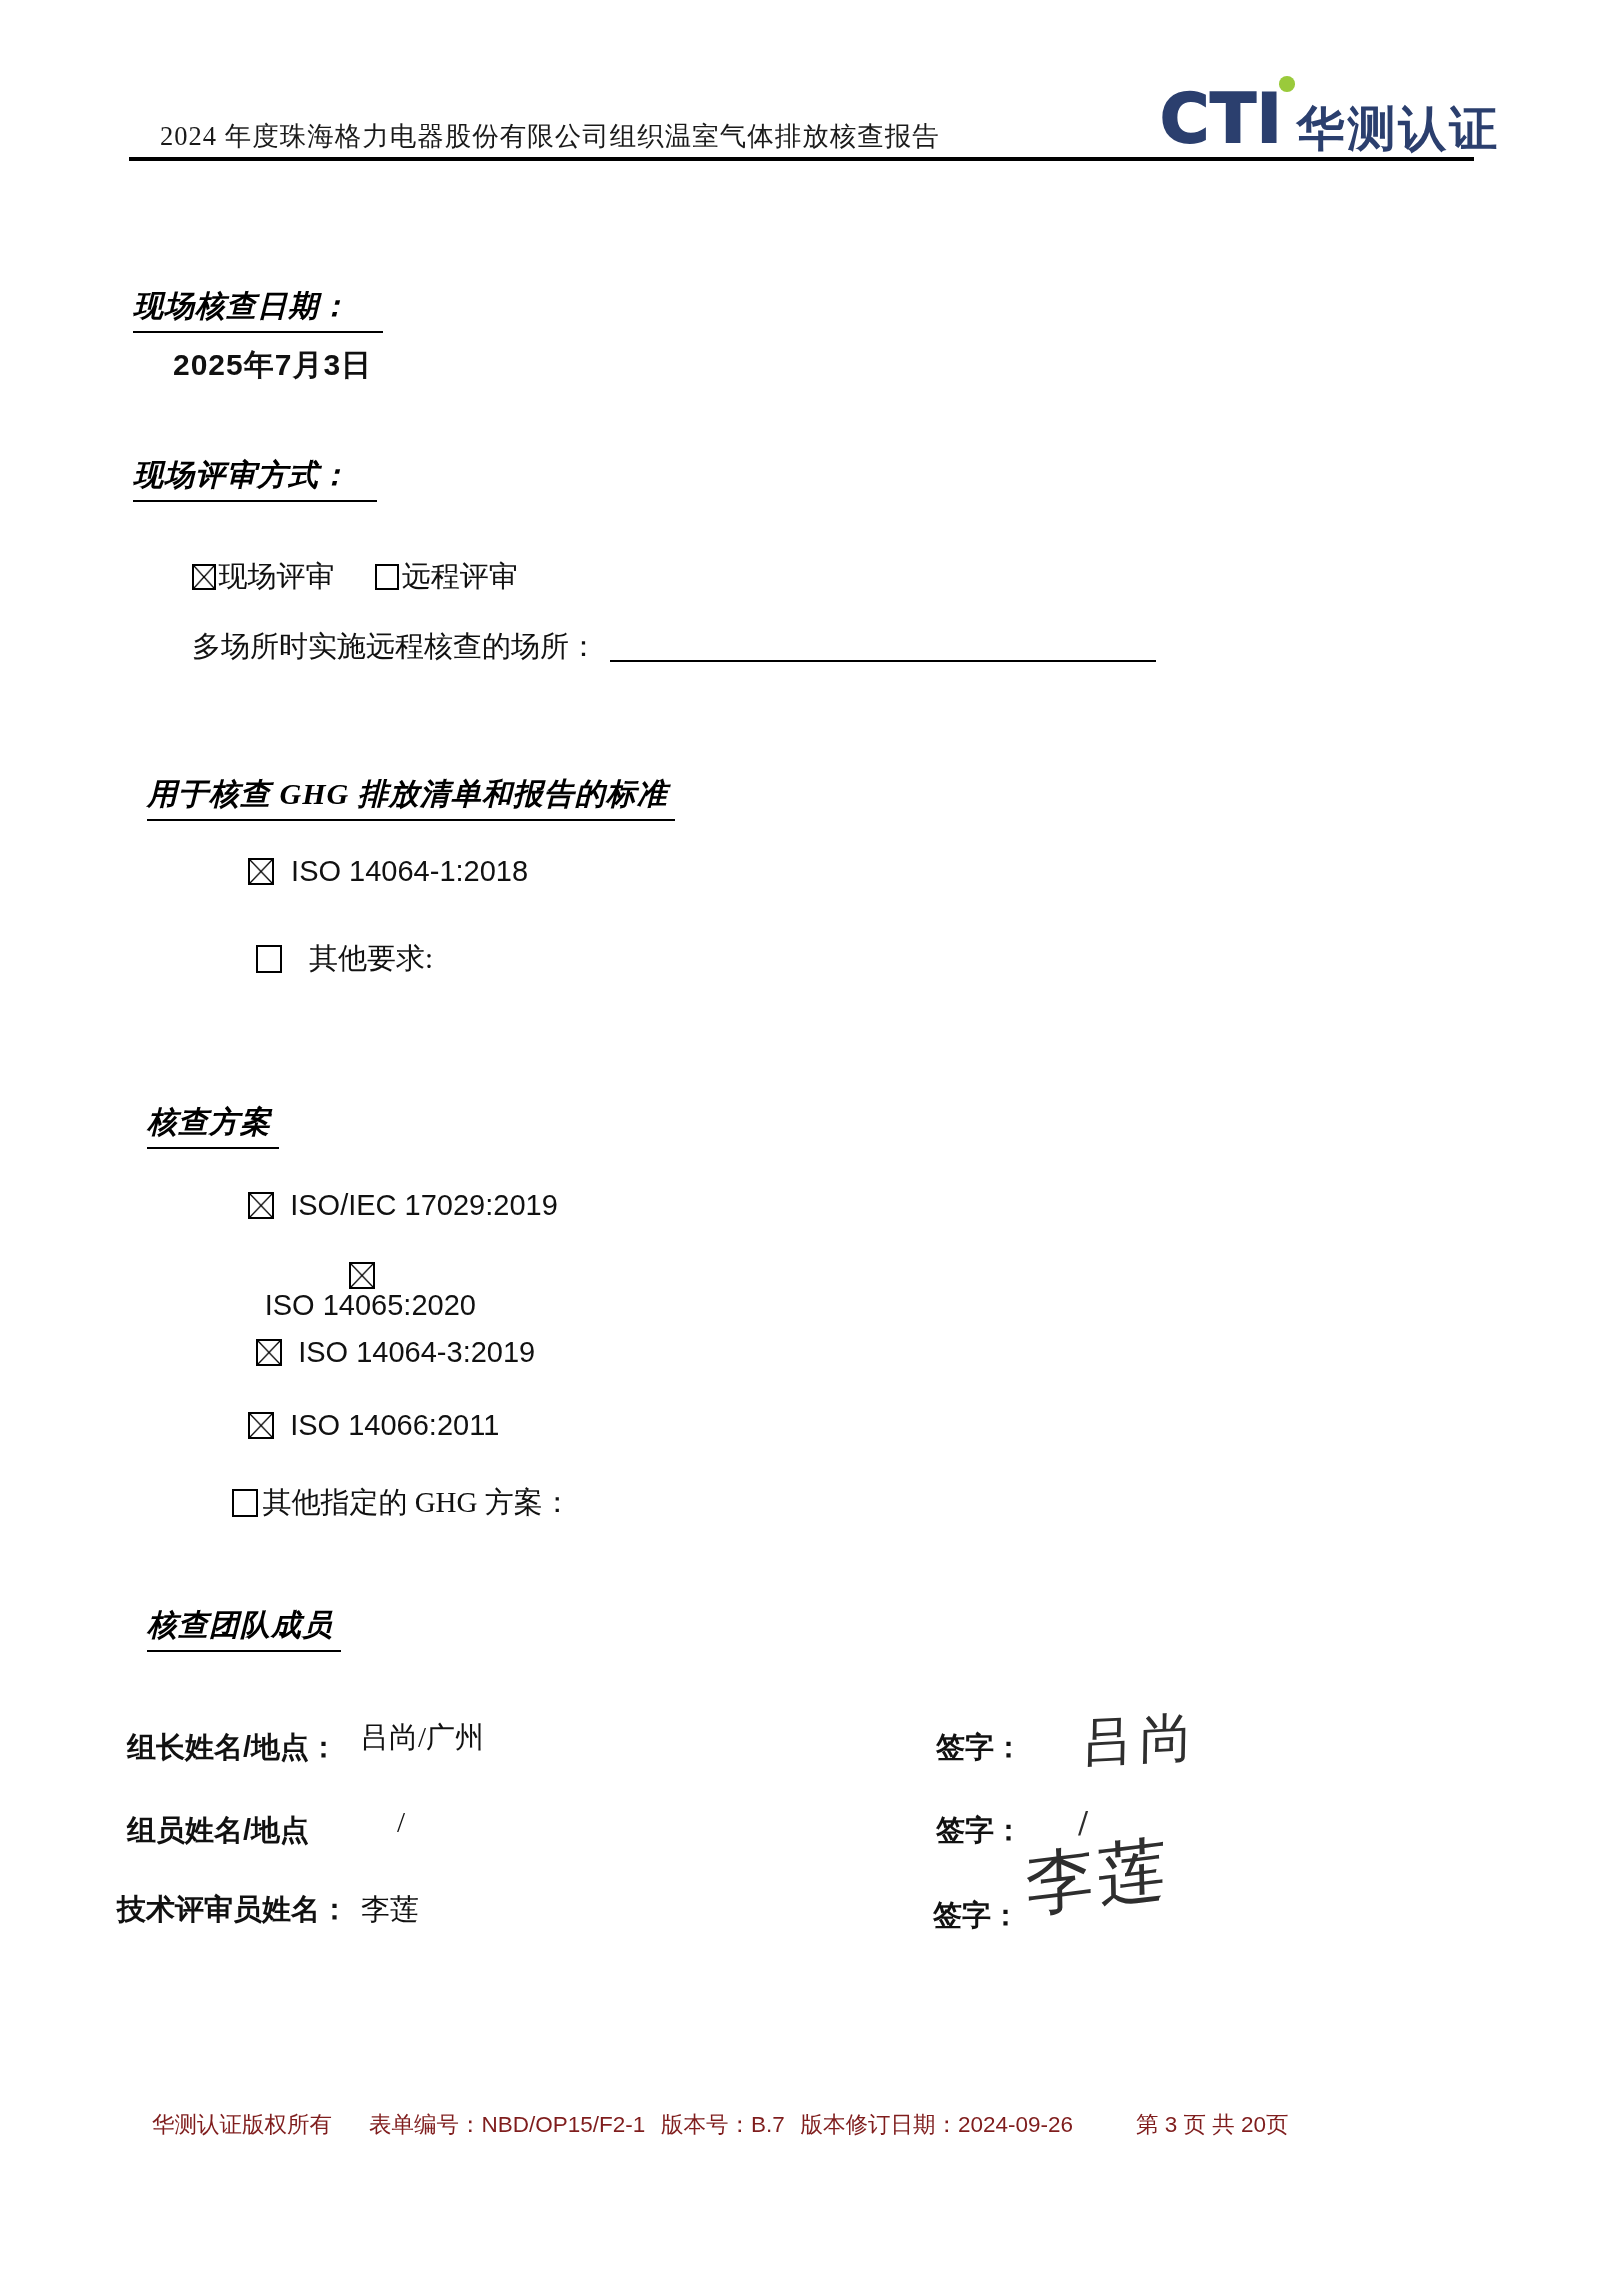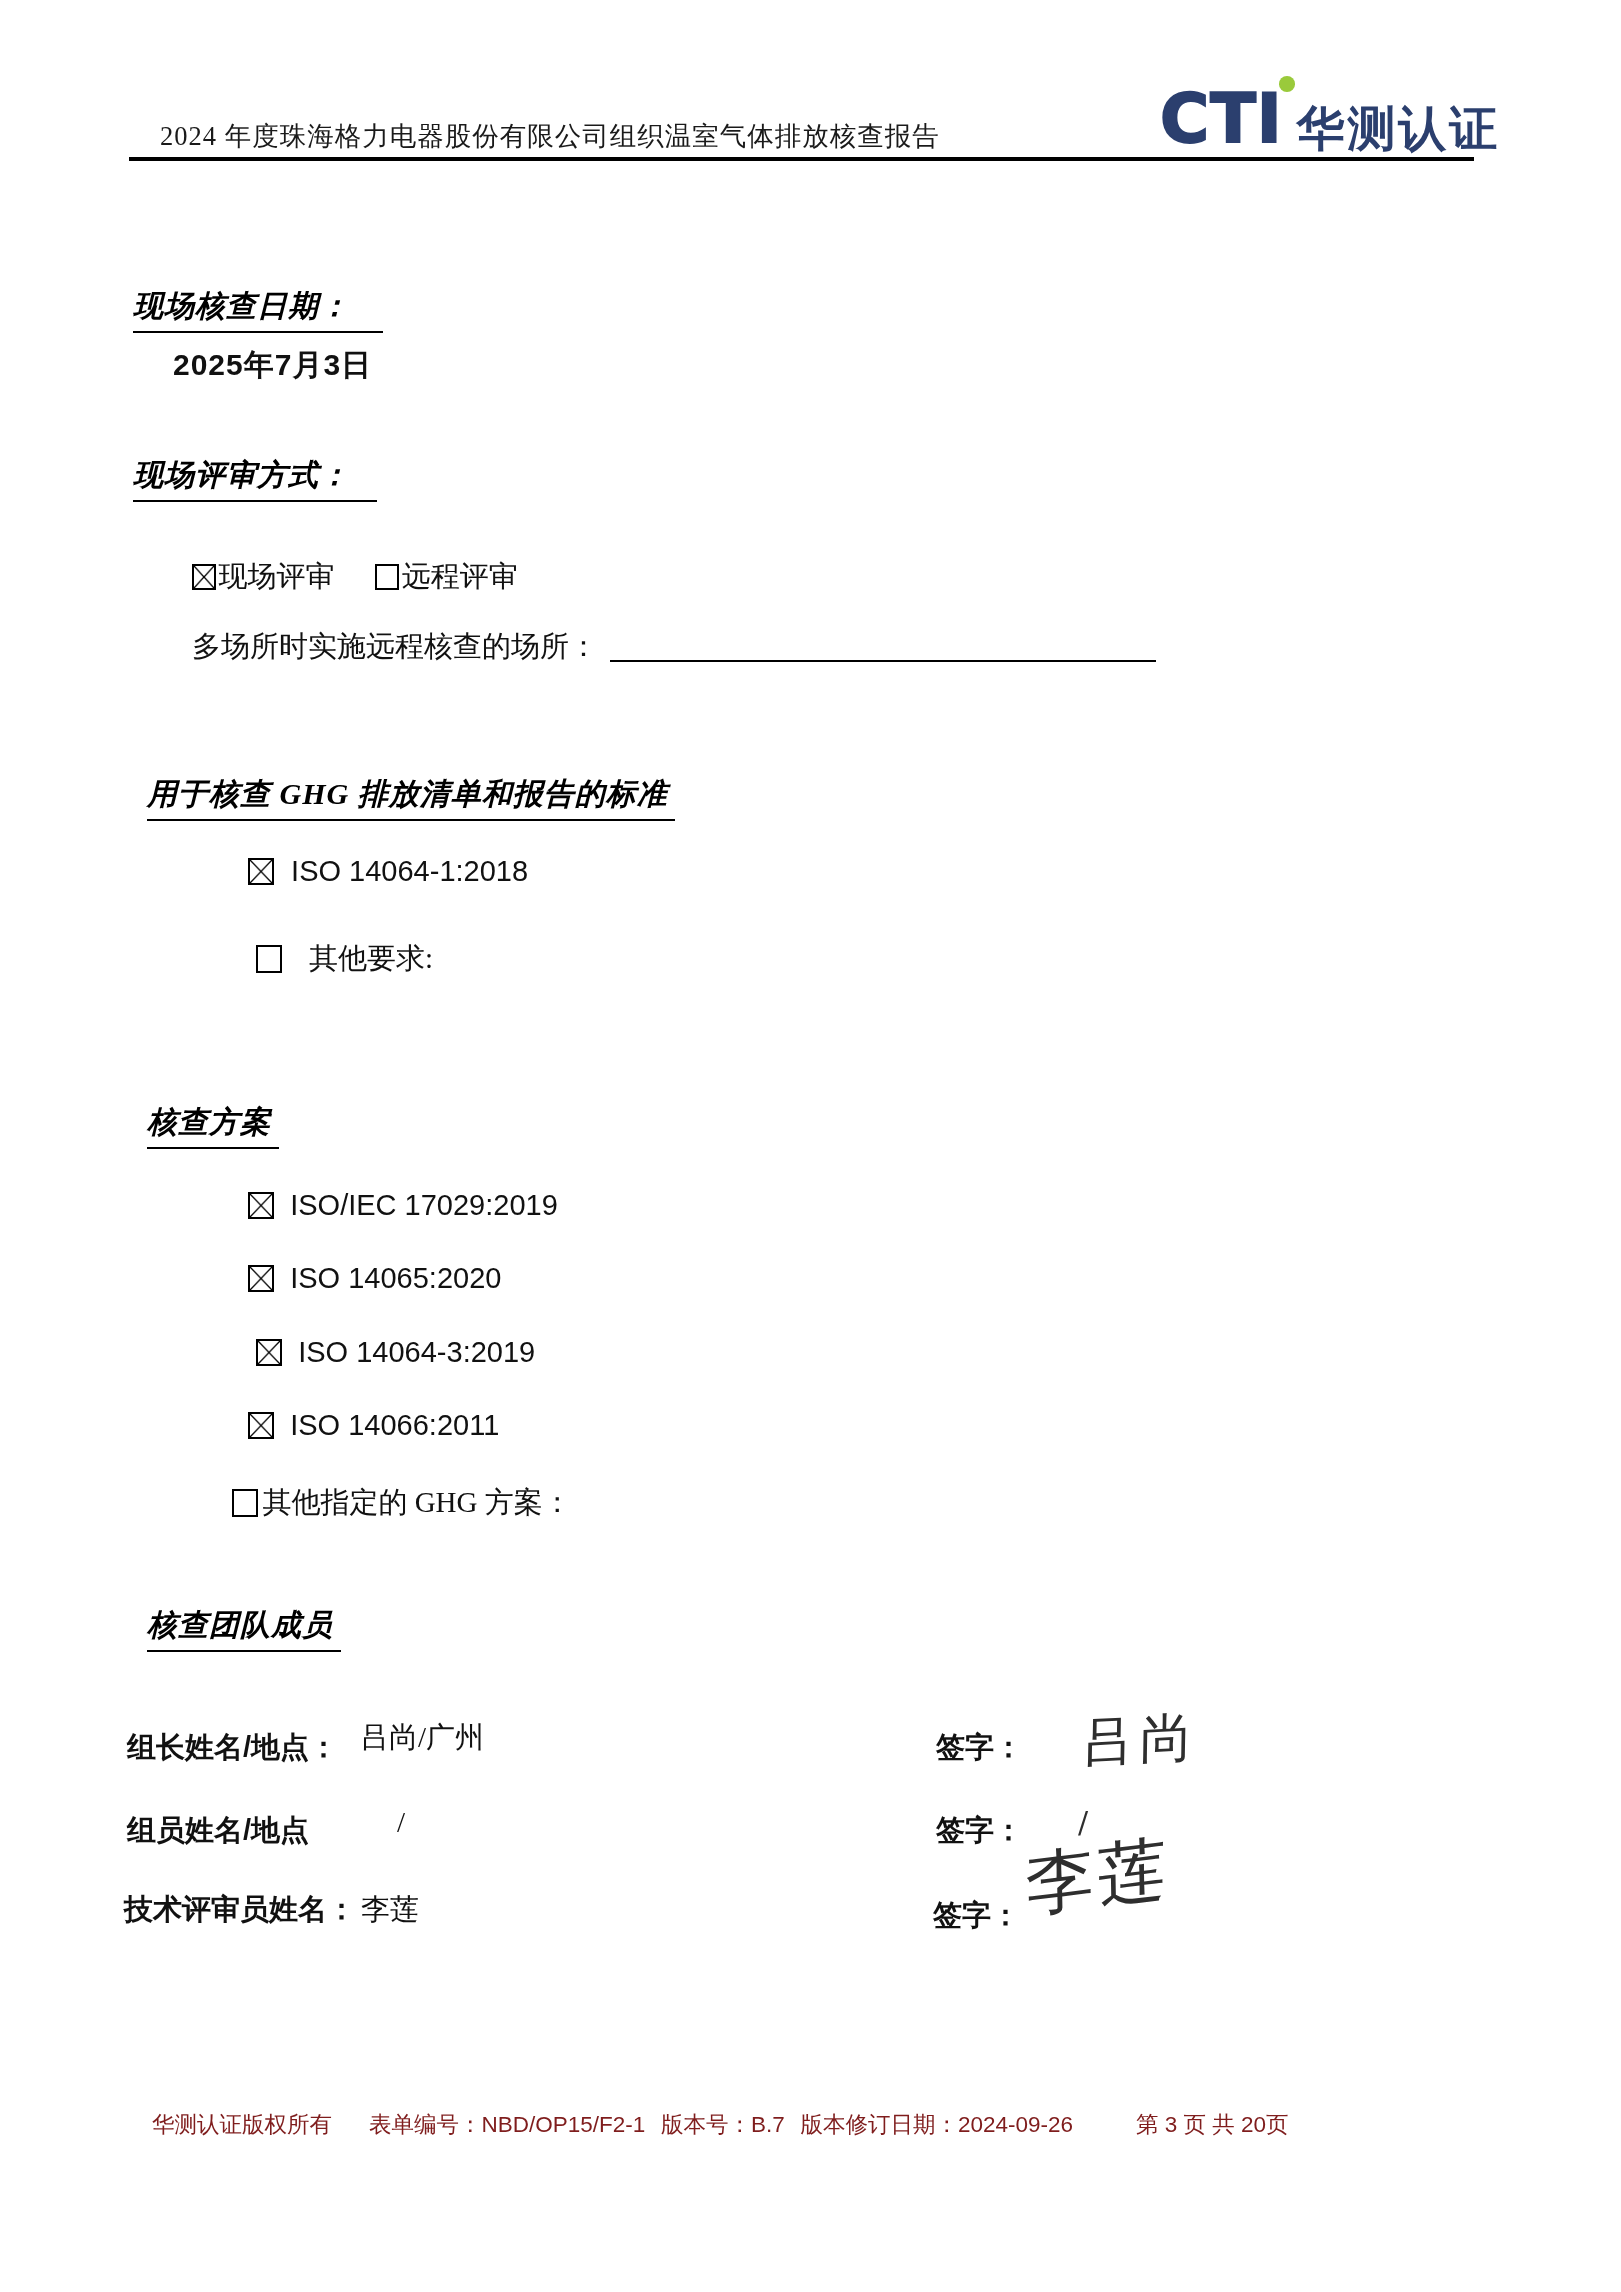--- a/index.html
+++ b/index.html
@@ -63,39 +63,39 @@
 
   #row-remote-sites { left:192px; top:627px; }
   .blank-line { display:inline-block; width:546px; height:29px; border-bottom:2px solid #000; margin-left:11.8px; }
 
   #row-std-1   { left:248px; top:855px; }
   #row-std-1 .cb-label { margin-left:17.6px; font-family:"Liberation Sans","DejaVu Sans",sans-serif; }
   #row-std-2   { left:248px; top:939px;padding-left:8px; }
   #row-std-2 .cb-label { margin-left:27.4px; }
 
   #row-sch-1 { left:248px; top:1189px; }
-  #row-sch-2 { left:248px; top:1262px; }
+  #row-sch-2 { left:248px; top:1262px;flex-direction:column; }
   #row-sch-3 { left:256px; top:1336px; }
   #row-sch-4 { left:248px; top:1409px; }
   #row-sch-1 .cb-label, #row-sch-2 .cb-label, #row-sch-3 .cb-label, #row-sch-4 .cb-label {
     margin-left:16.7px; font-family:"Liberation Sans","DejaVu Sans",sans-serif;
   }
   #row-sch-5 { left:232px; top:1483px; }
   #row-sch-5 .cb-label { margin-left:4.9px; }
 
   
   .team-label { position:absolute; font-size:29px; font-family:"Liberation Sans","DejaVu Sans",sans-serif; font-weight:700; white-space:nowrap; }
   .team-value { position:absolute; font-size:29px; white-space:nowrap; }
   #team-r1-label { left:127px; top:1728px; }
   #team-r1-value { left:360px; top:1718px; }
   #team-r1-sign  { left:936px; top:1728px; }
   #team-r2-label { left:127px; top:1811px; }
   #team-r2-value { left:397px; top:1806px; }
   #team-r2-sign  { left:936px; top:1811px; }
-  #team-r3-label { left:124px; top:1890px; }
+  #team-r3-label { left:117px; top:1890px; }
   #team-r3-value { left:361px; top:1890px; }
   #team-r3-sign  { left:933px; top:1896px; }
 
   .sig { position:absolute; color:#2e2e2e; white-space:nowrap;
     font-family:"DejaVu Serif","Liberation Serif",serif; }
   #sig-leader   { left:1081px; top:1705px; font-size:53px; transform:rotate(-3deg) skewX(-4deg); letter-spacing:5.9px; }
   #sig-member   { left:1078px; top:1805px; font-size:30px; }
   #sig-reviewer { left:1025px; top:1831px; font-size:69px; transform:rotate(-7deg) skewX(-6deg); letter-spacing:3.9px; }
 
   

